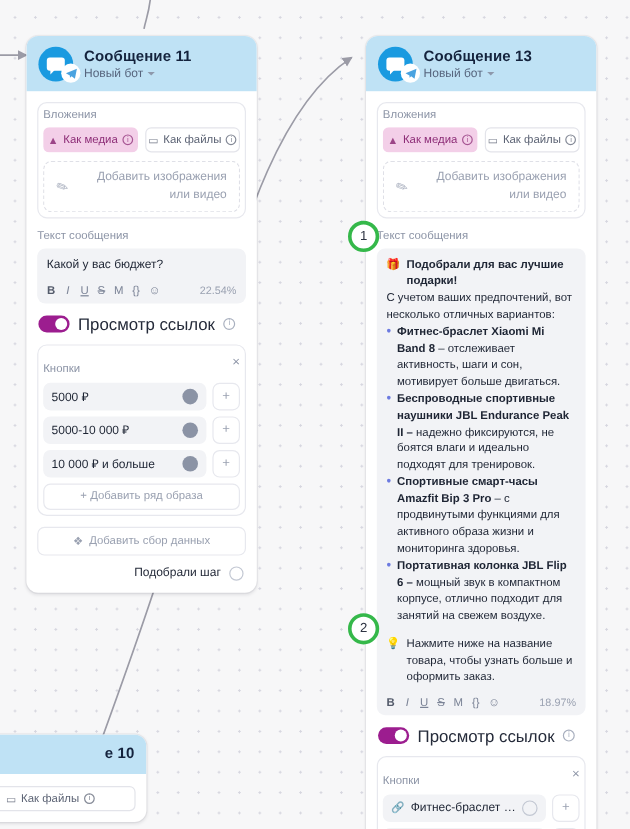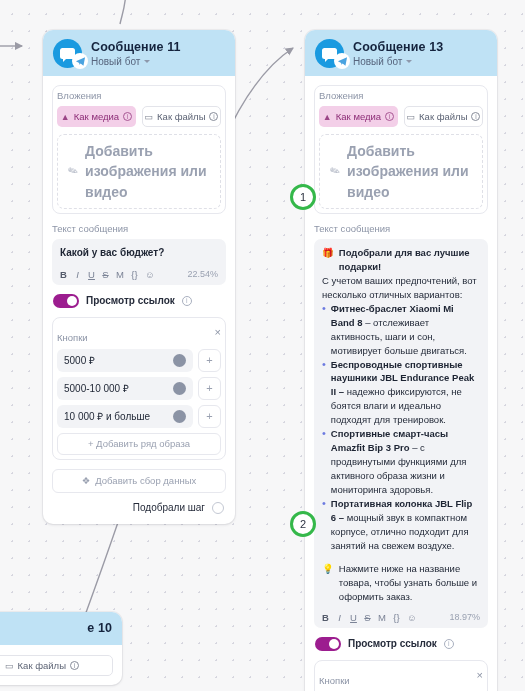--- a/index.html
+++ b/index.html
@@ -135,39 +135,38 @@
     border-radius: 7px;
     min-height: 40px;
     display: flex;
     align-items: center;
     gap: 7px;
     padding: 6px 10px;
   }
   .dropzone .clip { color: #aeb4c2; font-size: 12px; transform: rotate(-25deg); }
   .dropzone .dz-text {
     flex: 1;
-    text-align: left;
-    font-size: 14px;
+    text-align: right;
+    font-size: 10px;
     color: #9aa1b1;
     line-height: 1.45;
-    font-weight: bold;
   }
 
   
   .msgbox {
     background: #f2f3f6;
     border-radius: 7px;
     padding: 7px 8px 5px 8px;
   }
   .msgtext {
     font-size: 9.5px;
     color: #1d2433;
     line-height: 1.47;
   }
-  .msgtext.bold-lead { font-weight: bold; font-size: 10px; }
+  .msgtext.bold-lead { font-weight: normal; font-size: 10px; }
   .msgtext p { margin-bottom: 0; }
   .li { display: flex; gap: 5px; }
   .li .dot { color: #6c7ae0; font-size: 11px; line-height: 13px; }
   .li b { font-weight: bold; }
 
   .toolbar {
     display: flex;
     align-items: center;
     gap: 7px;
     margin-top: 6px;
@@ -202,21 +201,21 @@
     background: #9c1d8f;
     position: relative;
   }
   .switch .knob {
     position: absolute;
     right: 2px; top: 2px;
     width: 10px; height: 10px;
     border-radius: 50%;
     background: #ffffff;
   }
-  .toggle-label { font-size: 10px; color: #252b3a; font-weight: bold; }
+  .toggle-label { font-size: 14px; color: #252b3a; }
   .info-o {
     width: 10px; height: 10px;
     border-radius: 50%;
     border: 1px solid #a9b0bf;
     color: #a9b0bf;
     font-size: 7px;
     line-height: 8.5px;
     text-align: center;
   }
 
@@ -325,21 +324,21 @@
     border: 3px solid #35b84a;
     color: #2d3342;
     font-size: 11px;
     display: flex;
     align-items: center;
     justify-content: center;
     z-index: 40;
   }
 
   
-  #card-11 { left: 43px;  top: 30px;  width: 192px; }
+  #card-11 { left: 22px;  top: 30px;  width: 192px; }
   #card-13 { left: 305px; top: 30px;  width: 192px; }
   #card-10 {
     left: -38px; top: 612px; width: 160px;
     border-radius: 10px;
   }
   #card-10 .card-head { height: 33px; padding: 8px 10px; }
   #card-10 .head-title { font-size: 12.5px; }
   #card-10 .card-body { padding: 10px 9px 9px 9px; }
 </style>
 </head>

